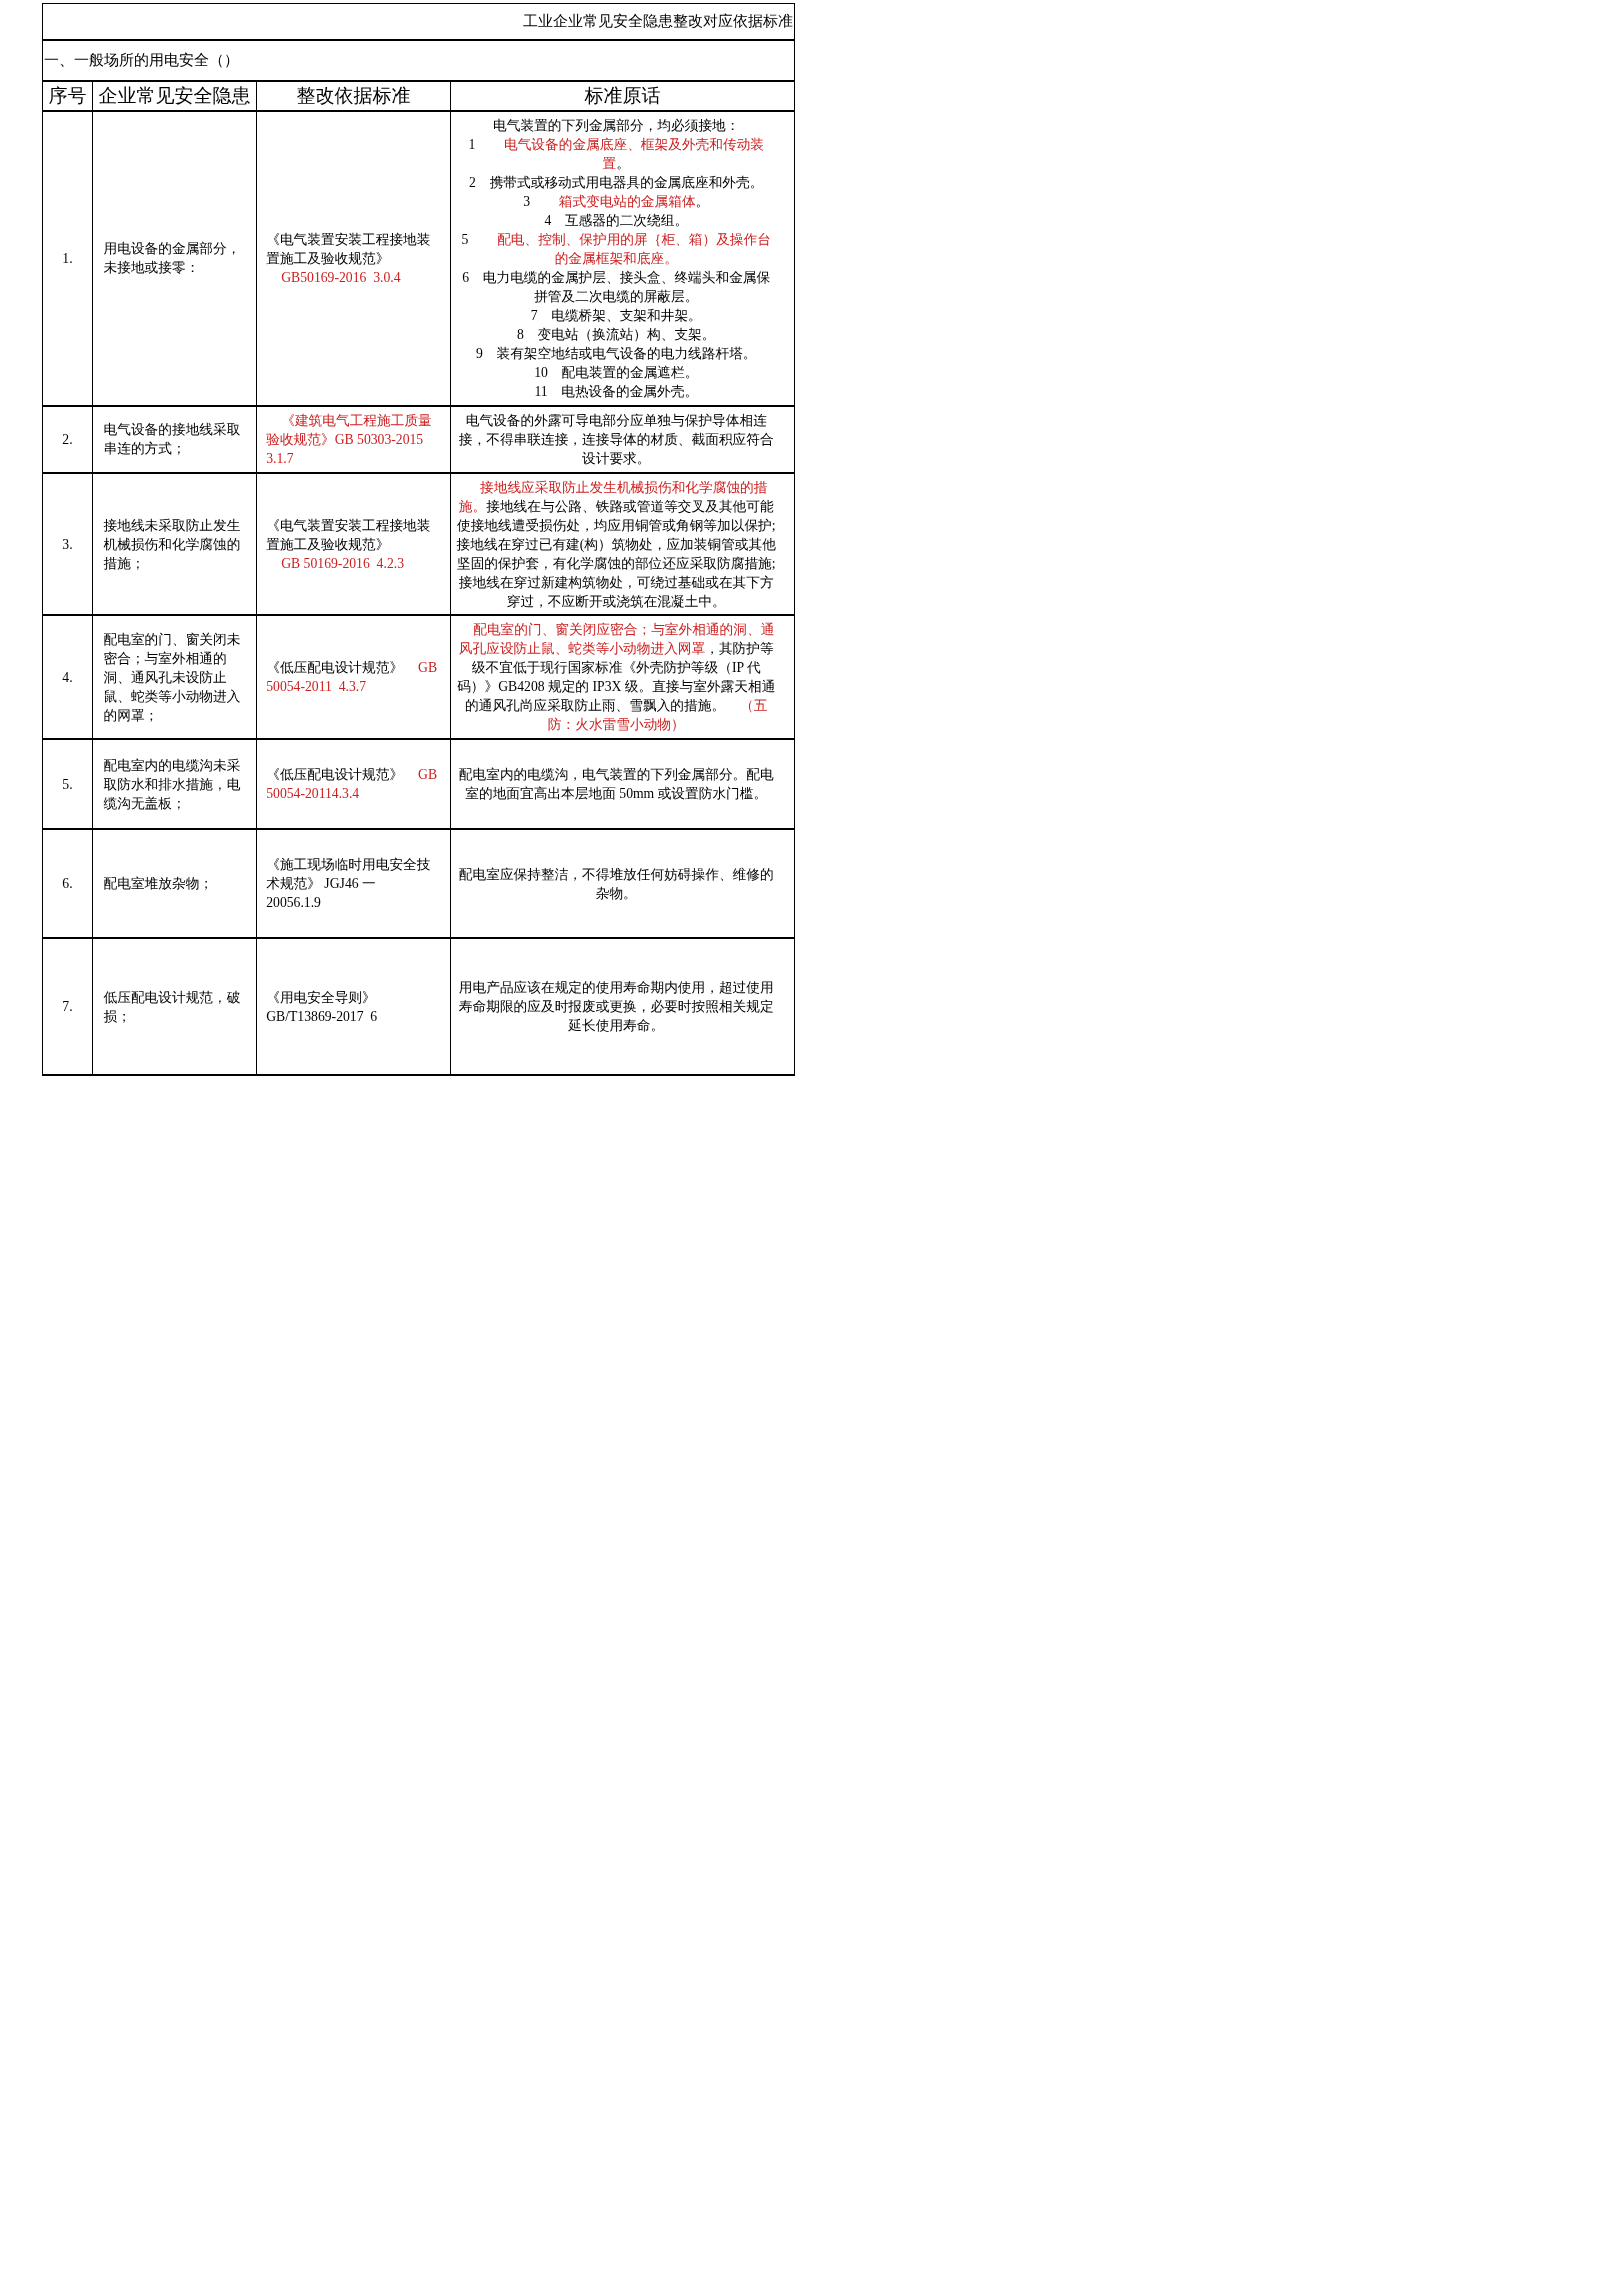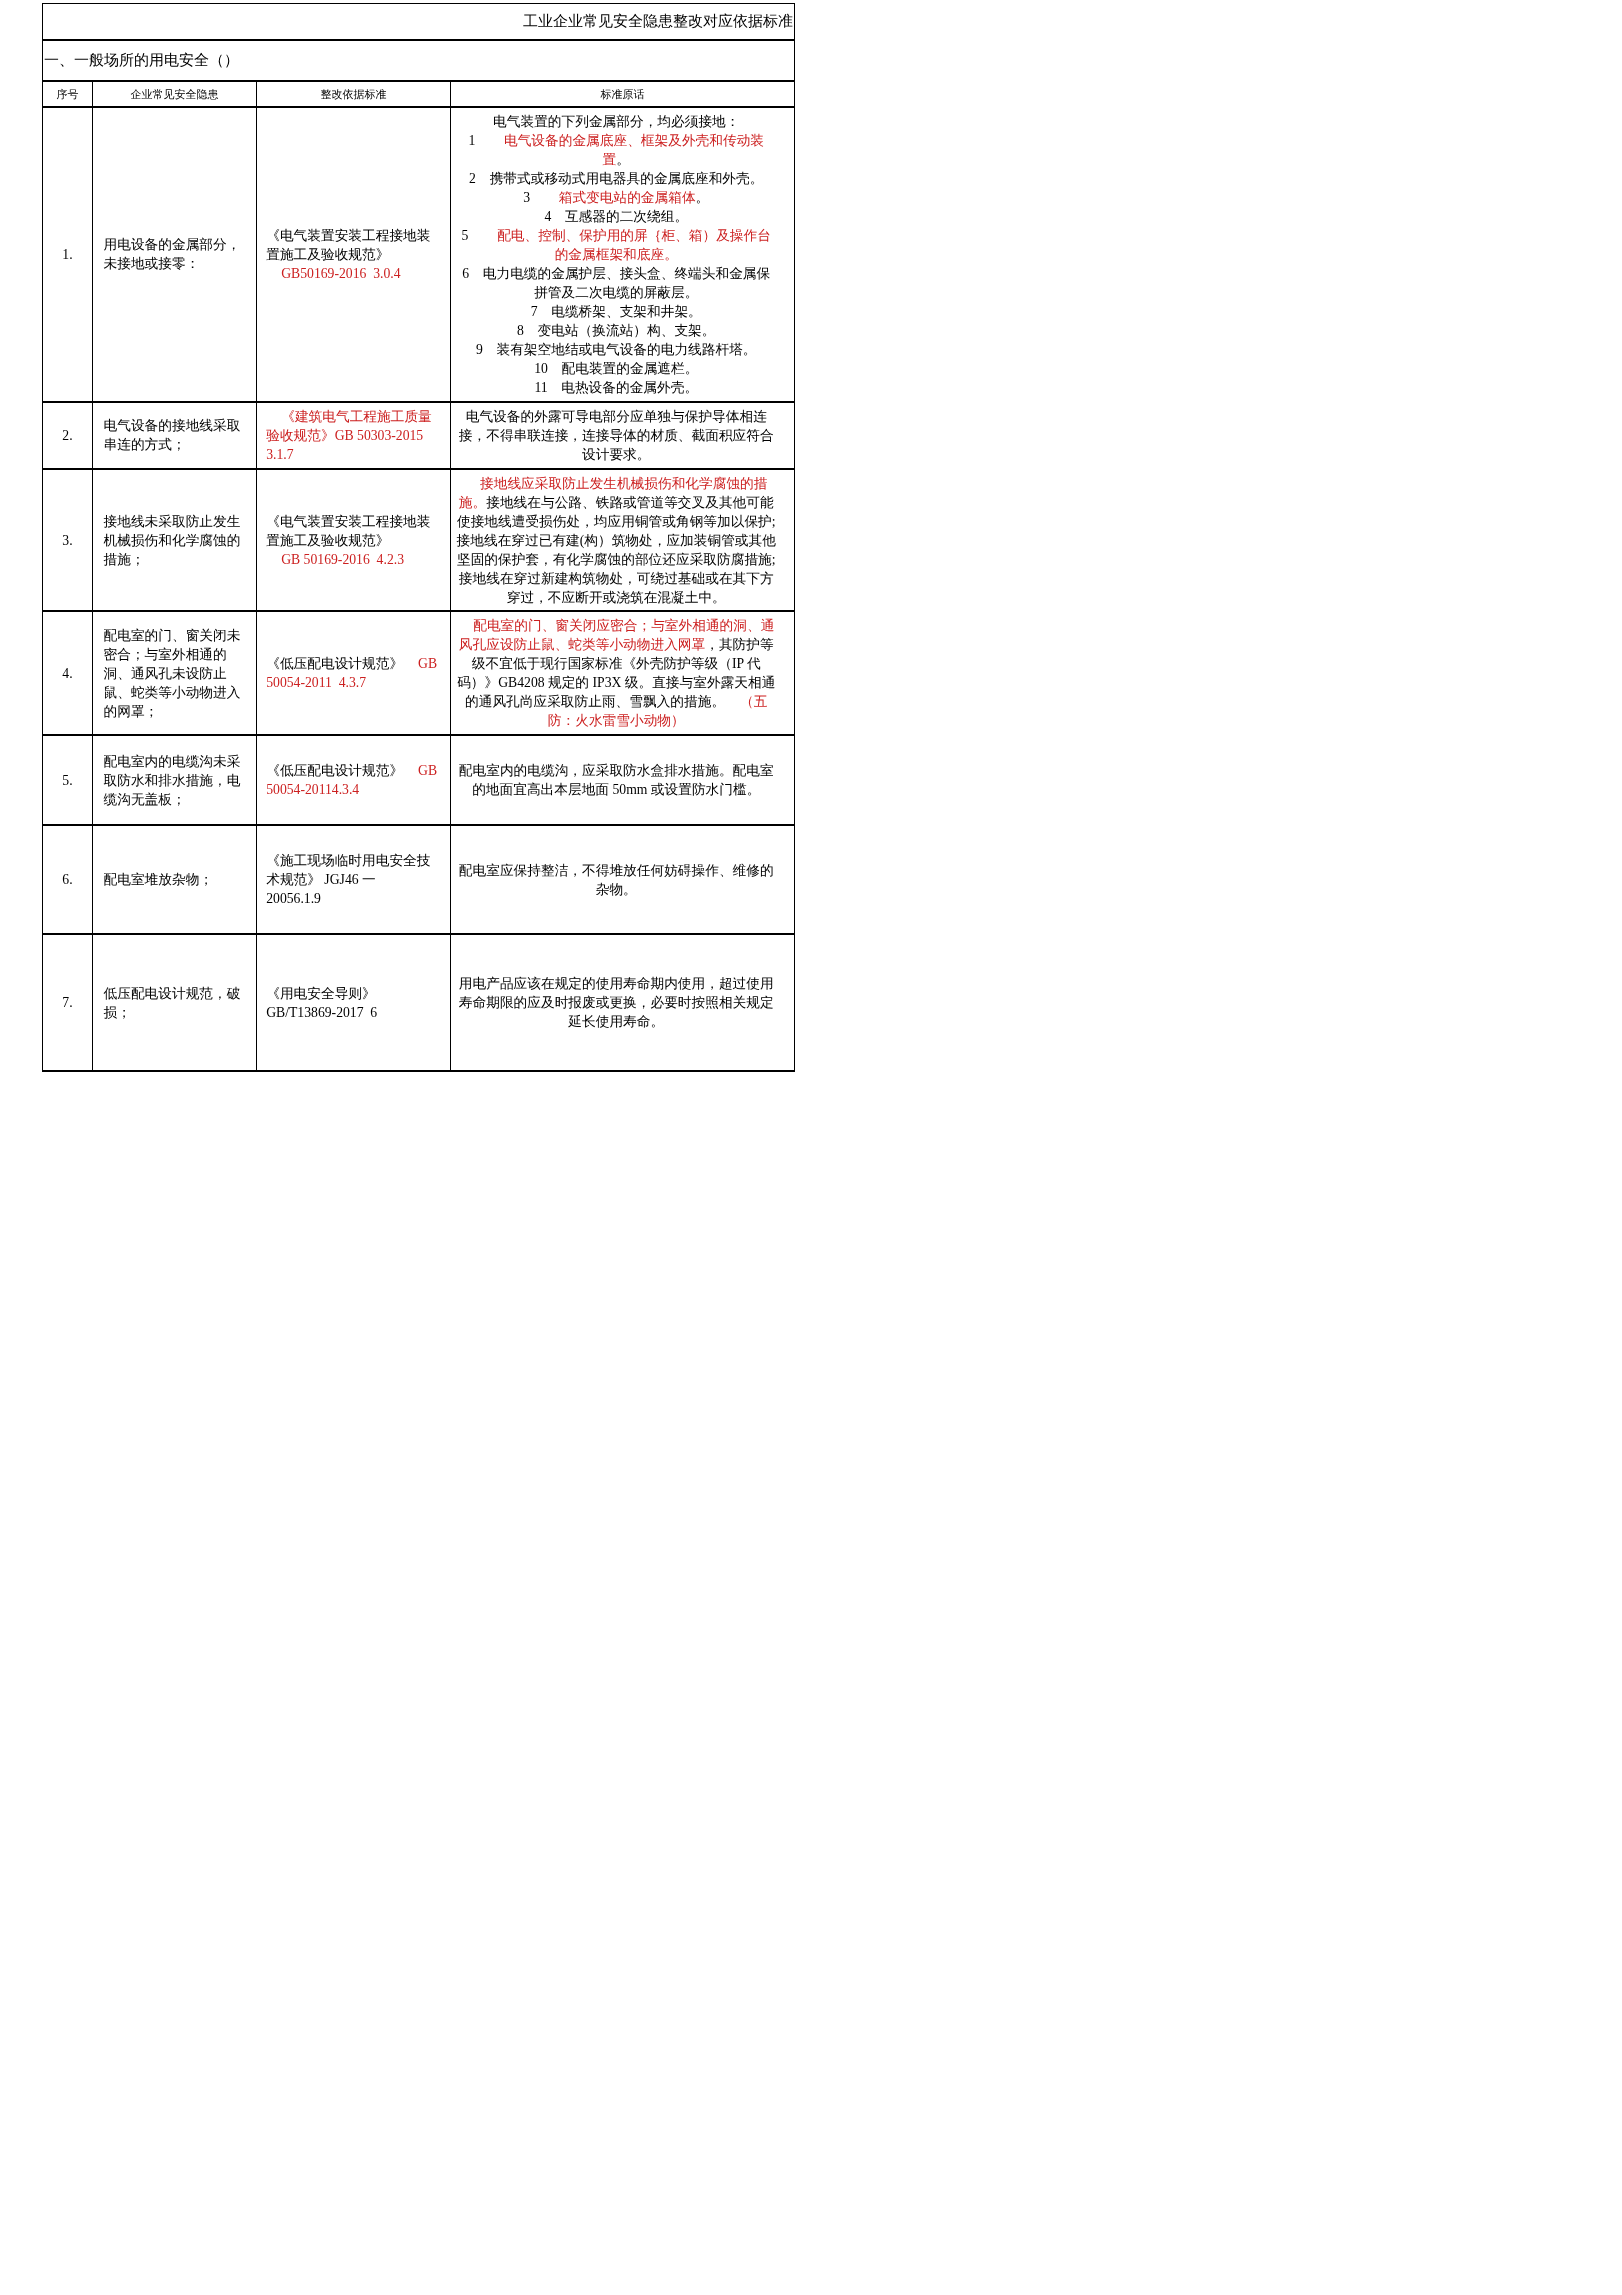--- a/index.html
+++ b/index.html
@@ -23,21 +23,21 @@
     border-top-width:2px;border-bottom-width:2px;
     vertical-align:middle;
     font-weight:normal;
     box-sizing:border-box;
     white-space:pre-wrap;
     overflow-wrap:break-word;
     line-break:strict;
   }
   tr.r-title td{height:37px;font-size:15px;text-align:right;border-top-width:1px;}
   tr.r-section td{height:41px;font-size:15px;}
-  tr.r-head th{height:26px;font-size:11px;text-align:center;}
+  tr.r-head th{height:26px;font-size:19px;text-align:center;}
   td.cell{font-size:13.7px;line-height:19px;}
   td.num{text-align:center;padding:2.6px 1.3px;}
   td.hazard{text-align:left;padding:3.9px 3.9px 3.9px 10.5px;}
   td.basis{text-align:left;padding:3.9px 9.2px;}
   td.orig{text-align:center;padding:3.9px 17.7px 3.9px 5.2px;}
   tr.r1 td{height:262px;}
   tr.r2 td{height:59px;}
   tr.r3 td{height:137px;}
   tr.r4 td{height:116px;}
   tr.r5 td{height:90px;}
@@ -103,21 +103,21 @@
   <tr class="r4">
     <td class="cell num">4.</td>
     <td class="cell hazard"><span>配电室的门、窗关闭未密合；与室外相通的洞、通风孔未设防止鼠、蛇类等小动物进入的网罩；</span></td>
     <td class="cell basis"><span>《低压配电设计规范》</span><span class="red">GB 50054-2011  4.3.7</span></td>
     <td class="cell orig"><span class="red">配电室的门、窗关闭应密合；与室外相通的洞、通风孔应设防止鼠、蛇类等小动物进入网罩</span><span>，其防护等级不宜低于现行国家标准《外壳防护等级（IP 代码）》GB4208 规定的 IP3X 级。直接与室外露天相通的通风孔尚应采取防止雨、雪飘入的措施。</span><span class="red">（五防：火水雷雪小动物）</span></td>
   </tr>
   <tr class="r5">
     <td class="cell num">5.</td>
     <td class="cell hazard"><span>配电室内的电缆沟未采取防水和排水措施，电缆沟无盖板；</span></td>
     <td class="cell basis"><span>《低压配电设计规范》</span><span class="red">GB 50054-20114.3.4</span></td>
-    <td class="cell orig"><span>配电室内的电缆沟，应采取防水盒排水措施。配电室的地面宜高出本层地面 50mm 或设置防水门槛。</span></td>
+    <td class="cell orig"><span>配电室内的电缆沟，电气装置的下列金属部分。配电室的地面宜高出本层地面 50mm 或设置防水门槛。</span></td>
   </tr>
   <tr class="r6">
     <td class="cell num">6.</td>
     <td class="cell hazard"><span>配电室堆放杂物；</span></td>
     <td class="cell basis"><span>《施工现场临时用电安全技术规范》 JGJ46 一
 20056.1.9</span></td>
     <td class="cell orig"><span>配电室应保持整洁，不得堆放任何妨碍操作、维修的杂物。</span></td>
   </tr>
   <tr class="r7">
     <td class="cell num">7.</td>

